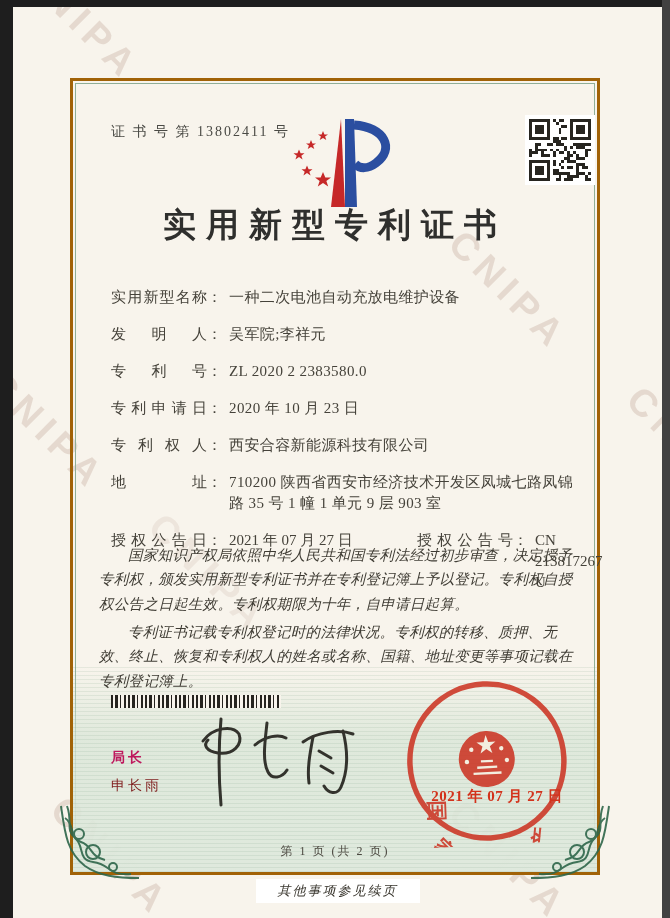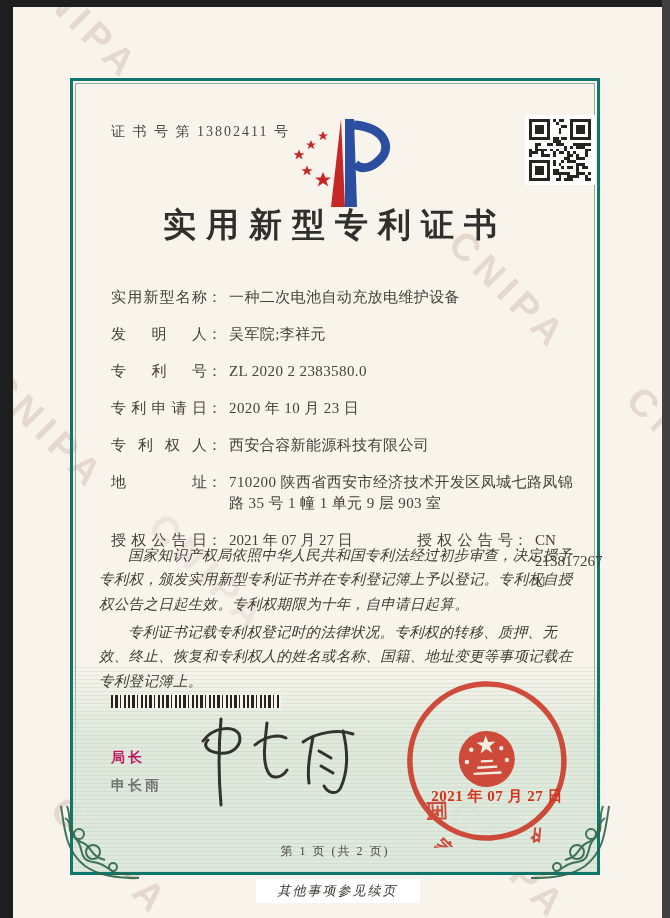--- a/index.html
+++ b/index.html
@@ -4,21 +4,21 @@
 <style>
   html,body{margin:0;padding:0;}
   body{width:670px;height:918px;background:#1e1e1e;position:relative;overflow:hidden;
        font-family:"Liberation Serif","DejaVu Serif",serif;}
   .strip-right{position:absolute;right:0;top:0;width:8px;height:918px;background:#414141;}
   .paper{position:absolute;left:13px;top:7px;width:649px;height:911px;background:#f8f4ec;overflow:hidden;}
   .wm{position:absolute;font-family:"Liberation Sans","DejaVu Sans",sans-serif;font-weight:bold;
       font-size:38px;letter-spacing:7px;color:rgba(190,163,150,0.33);transform:rotate(45deg);
       white-space:nowrap;pointer-events:none;z-index:1;}
   .wm.faint{color:rgba(190,163,150,0.18);}
-  .frame{position:absolute;left:57px;top:71px;width:530px;height:797px;border:3px solid #0f766e;
+  .frame{position:absolute;left:57px;top:71px;width:530px;height:797px;border:3px solid #a16207;
          box-sizing:border-box;z-index:2;}
   .frame::before{content:"";position:absolute;inset:2px;border:1px solid #8fae97;pointer-events:none;}
   .band{position:absolute;left:0;right:0;bottom:0;height:205px;
         background:
           repeating-linear-gradient(0deg, rgba(124,160,132,0.15) 0 1px, transparent 1px 4px),
           linear-gradient(180deg, rgba(222,233,221,0) 0%, rgba(215,229,214,0.75) 35%, #dfe9dd 100%);}
   .certno{position:absolute;left:38px;top:42px;font-size:14px;letter-spacing:2px;color:#4a4a45;}
   .logo{position:absolute;left:212px;top:34px;}
   .qr{position:absolute;left:452px;top:34px;background:#fff;padding:4px;line-height:0;}
   .title{position:absolute;left:0;right:0;top:122px;margin:0;text-align:center;font-size:33px;
@@ -33,21 +33,21 @@
   .fpair.second{flex:1;}
   .paras{position:absolute;left:26px;right:18px;top:462px;font-size:14.5px;line-height:1.68;
          color:#3e3b33;font-style:italic;}
   .paras p{margin:0 0 4px 0;text-indent:2em;letter-spacing:0.3px;}
   .barcode{position:absolute;left:38px;top:614px;width:170px;height:13px;
       background:
         repeating-linear-gradient(90deg,#26241f 0 2px,transparent 2px 4px,#26241f 4px 7px,
           transparent 7px 9px,#26241f 9px 10px,transparent 10px 13px,#26241f 13px 15px,transparent 15px 17px),
       #f8f4ec;}
   .post{position:absolute;left:38px;top:668px;font-size:14px;letter-spacing:3px;color:#be185d;font-weight:bold;}
-  .postname{position:absolute;left:38px;top:696px;font-size:14px;letter-spacing:3px;color:#737373;font-weight:bold;}
+  .postname{position:absolute;left:38px;top:696px;font-size:14px;letter-spacing:3px;color:#7f1d1d;font-weight:normal;}
   .sig{position:absolute;left:118px;top:628px;z-index:3;}
   .seal{position:absolute;left:330px;top:596px;z-index:3;transform:rotate(-3deg);}
   .sealdate{position:absolute;left:336px;top:706px;width:176px;text-align:center;font-size:15px;
             font-weight:bold;color:#d3321b;z-index:4;letter-spacing:0.5px;}
   .pageinfo{position:absolute;left:0;right:0;top:762px;text-align:center;font-size:12px;
             letter-spacing:2px;color:#4a473f;}
   .footnote{position:absolute;left:50%;top:872px;transform:translateX(-50%);background:#ffffff;
             padding:3px 22px;font-size:13px;font-style:italic;letter-spacing:2px;color:#3a372f;z-index:3;white-space:nowrap;}
   .flourish{position:absolute;z-index:4;line-height:0;}
   .flourish.bl{left:-14px;bottom:-14px;}

